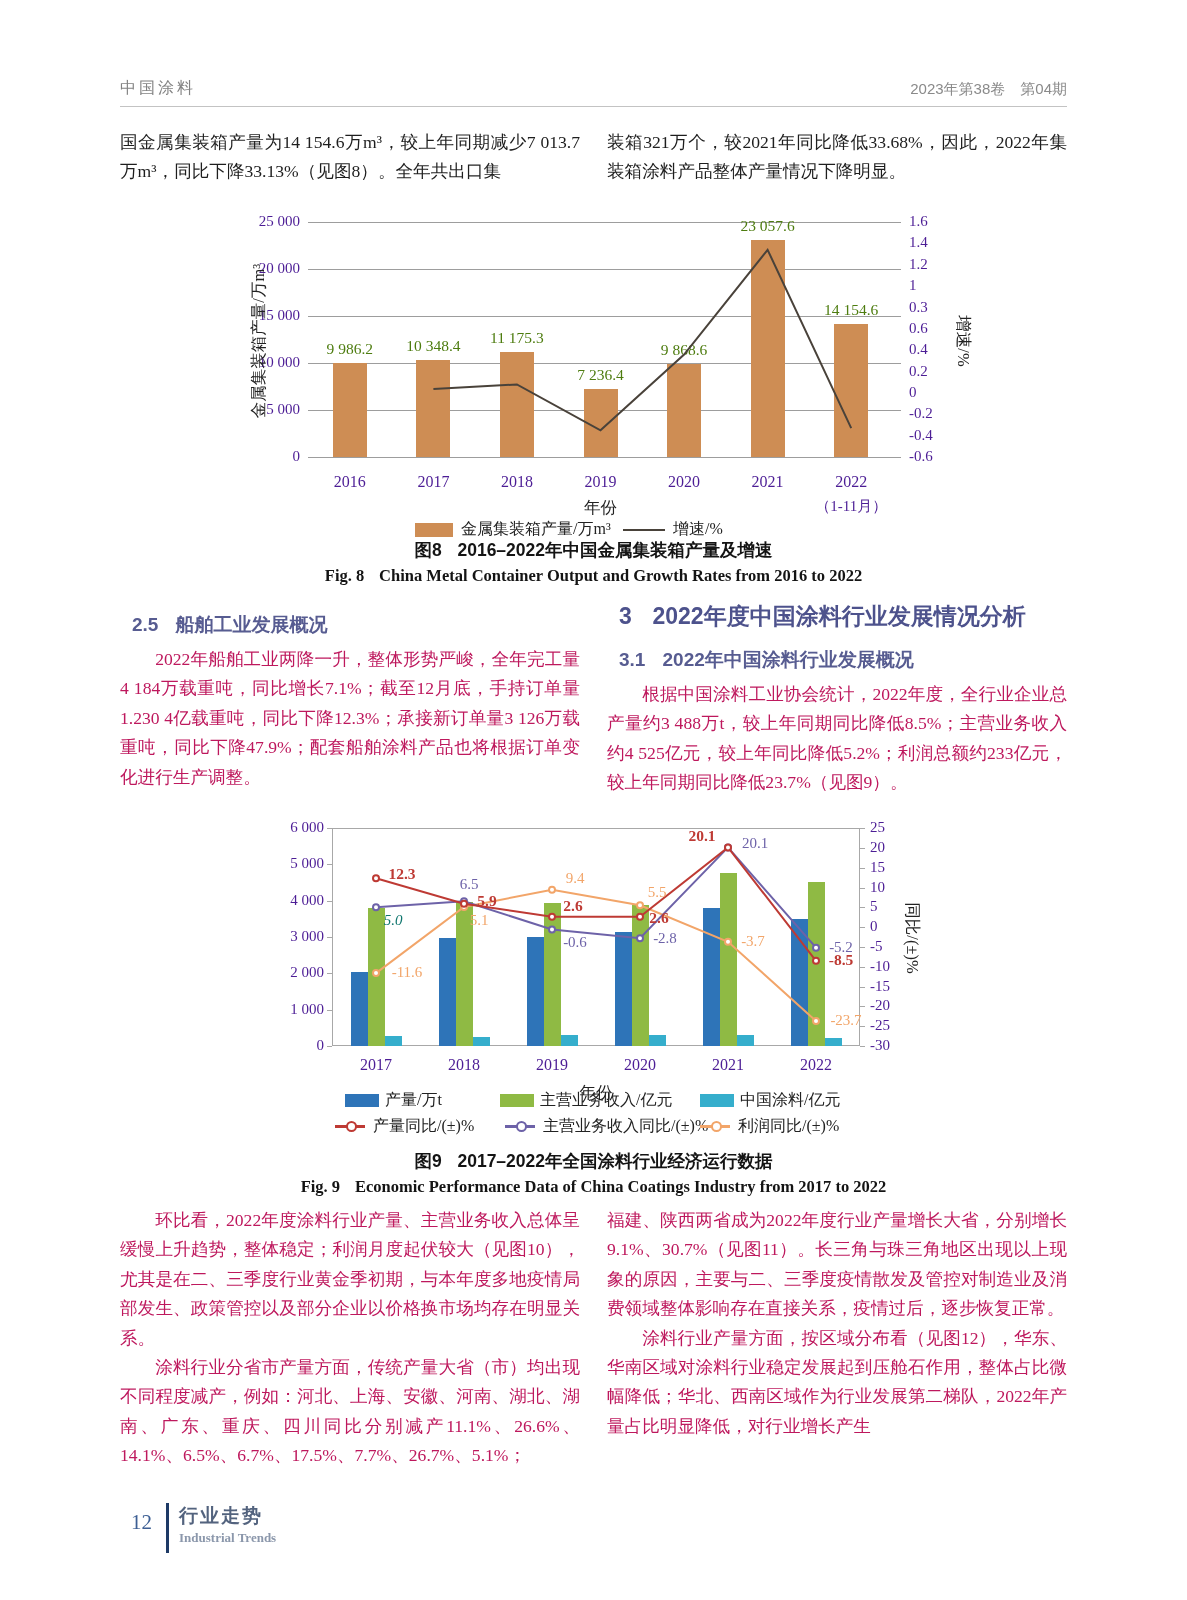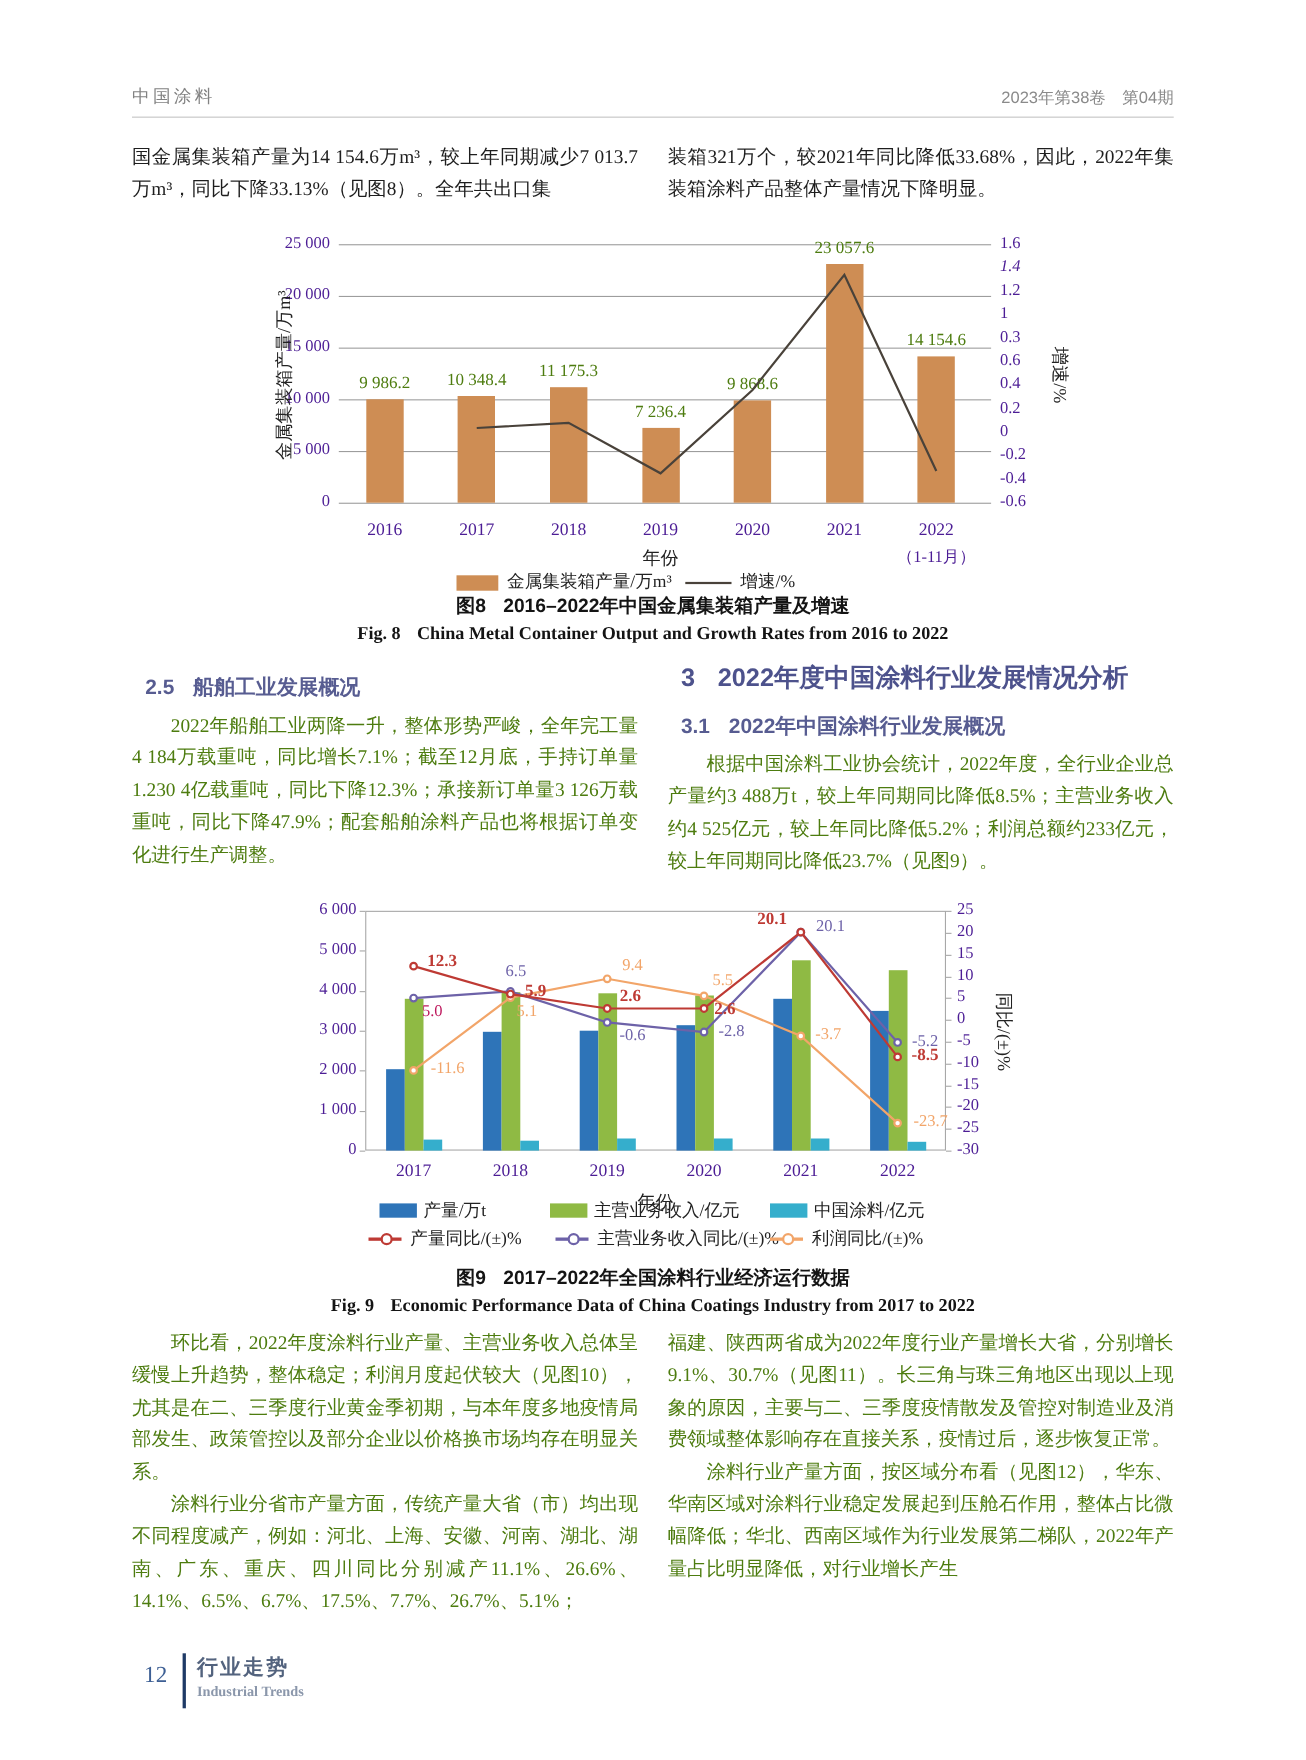--- a/index.html
+++ b/index.html
@@ -5,21 +5,21 @@
   html,body{margin:0;padding:0;background:#ffffff;}
   #page{position:relative;width:1187px;height:1600px;background:#ffffff;overflow:hidden;
         font-family:"Liberation Serif",serif;color:#202020;}
   .abs{position:absolute;}
   
   .hdr-left{position:absolute;left:120px;top:78px;font-size:16px;color:#828282;letter-spacing:3px;font-family:"Liberation Sans",sans-serif;}
   .hdr-right{position:absolute;right:120px;top:80px;font-size:15px;color:#8a8a8a;font-family:"Liberation Sans",sans-serif;}
   .hdr-rule{position:absolute;left:120px;right:120px;top:106px;height:1px;background:#c3c3c3;}
   
   .para{position:absolute;width:460px;font-size:17.6px;line-height:29.4px;text-align:justify;color:#1e1e1e;}
-  .pflow{margin:0;text-indent:2em;font-size:17.6px;line-height:29.4px;text-align:justify;color:#4d7c0f;}
+  .pflow{margin:0;text-indent:2em;font-size:17.6px;line-height:29.4px;text-align:justify;color:#be185d;}
   
   .h-sub{position:absolute;font-family:"Liberation Sans",sans-serif;font-weight:bold;font-size:19px;color:#575c91;}
   .h-big{position:absolute;font-family:"Liberation Sans",sans-serif;font-weight:bold;font-size:23px;color:#4d528c;}
   .h-num{margin-right:0.9em;margin-left:12px;}
   
   .tick{position:absolute;font-size:15px;color:#4c1d95;}
   .val{position:absolute;font-size:15.5px;color:#4d7c0f;}
   .axis{position:absolute;font-size:16.5px;color:#222;}
   .leg{position:absolute;font-size:16px;color:#222;}
   .ptl{position:absolute;font-size:15px;white-space:nowrap;}
@@ -52,21 +52,21 @@
       <div class="abs tick" style="left: 11px; top: 194px; width: 64px; text-align: right;">5 000</div>
       <div class="abs" style="left: 83px; top: 156px; width: 593px; height: 1px; background: rgb(157, 157, 157);"></div>
       <div class="abs tick" style="left: 11px; top: 147px; width: 64px; text-align: right;">10 000</div>
       <div class="abs" style="left: 83px; top: 109px; width: 593px; height: 1px; background: rgb(157, 157, 157);"></div>
       <div class="abs tick" style="left: 11px; top: 100px; width: 64px; text-align: right;">15 000</div>
       <div class="abs" style="left: 83px; top: 62px; width: 593px; height: 1px; background: rgb(157, 157, 157);"></div>
       <div class="abs tick" style="left: 11px; top: 53px; width: 64px; text-align: right;">20 000</div>
       <div class="abs" style="left: 83px; top: 15px; width: 593px; height: 1px; background: rgb(157, 157, 157);"></div>
       <div class="abs tick" style="left: 11px; top: 6px; width: 64px; text-align: right;">25 000</div>
       <div class="abs tick" style="left: 684px; top: 6px; width: 48px;">1.6</div>
-      <div class="abs tick" style="left: 684px; top: 27.4px; width: 48px; font-style: italic;">1.4</div>
+      <div class="abs tick" style="left: 684px; top: 27.4px; width: 48px;">1.4</div>
       <div class="abs tick" style="left: 684px; top: 48.7px; width: 48px;">1.2</div>
       <div class="abs tick" style="left: 684px; top: 70.1px; width: 48px;">1</div>
       <div class="abs tick" style="left: 684px; top: 91.5px; width: 48px;">0.3</div>
       <div class="abs tick" style="left: 684px; top: 112.8px; width: 48px;">0.6</div>
       <div class="abs tick" style="left: 684px; top: 134.2px; width: 48px;">0.4</div>
       <div class="abs tick" style="left: 684px; top: 155.5px; width: 48px;">0.2</div>
       <div class="abs tick" style="left: 684px; top: 176.9px; width: 48px;">0</div>
       <div class="abs tick" style="left: 684px; top: 198.3px; width: 48px;">-0.2</div>
       <div class="abs tick" style="left: 684px; top: 219.6px; width: 48px;">-0.4</div>
       <div class="abs tick" style="left: 684px; top: 241px; width: 48px;">-0.6</div>
@@ -207,21 +207,21 @@
         <circle cx="365.0" cy="104.8" r="3" fill="#fff" stroke="#BE3A34" stroke-width="2"></circle>
         <circle cx="453.0" cy="35.4" r="3" fill="#fff" stroke="#BE3A34" stroke-width="2"></circle>
         <circle cx="541.0" cy="148.8" r="3" fill="#fff" stroke="#BE3A34" stroke-width="2"></circle>
       </svg>
       <div class="abs ptl" style="left: 127px; top: 62.3px; transform: translate(-50%, -50%); color: rgb(190, 58, 52); font-weight: bold; font-size: 15.5px;">12.3</div>
       <div class="abs ptl" style="left: 212px; top: 88.7px; transform: translate(-50%, -50%); color: rgb(190, 58, 52); font-weight: bold; font-size: 15.5px;">5.9</div>
       <div class="abs ptl" style="left: 298px; top: 93.8px; transform: translate(-50%, -50%); color: rgb(190, 58, 52); font-weight: bold; font-size: 15.5px;">2.6</div>
       <div class="abs ptl" style="left: 384px; top: 105.8px; transform: translate(-50%, -50%); color: rgb(190, 58, 52); font-weight: bold; font-size: 15.5px;">2.6</div>
       <div class="abs ptl" style="left: 427px; top: 24.4px; transform: translate(-50%, -50%); color: rgb(190, 58, 52); font-weight: bold; font-size: 15.5px;">20.1</div>
       <div class="abs ptl" style="left: 566px; top: 147.8px; transform: translate(-50%, -50%); color: rgb(190, 58, 52); font-weight: bold; font-size: 15.5px;">-8.5</div>
-      <div class="abs ptl" style="left: 118px; top: 108.3px; transform: translate(-50%, -50%); color: #be185d;">5.0</div>
+      <div class="abs ptl" style="left: 118px; top: 108.3px; transform: translate(-50%, -50%); color: #0f766e; font-style: italic;">5.0</div>
       <div class="abs ptl" style="left: 194px; top: 72.3px; transform: translate(-50%, -50%); color: rgb(109, 98, 168);">6.5</div>
       <div class="abs ptl" style="left: 300px; top: 129.5px; transform: translate(-50%, -50%); color: rgb(109, 98, 168);">-0.6</div>
       <div class="abs ptl" style="left: 390px; top: 126.2px; transform: translate(-50%, -50%); color: rgb(109, 98, 168);">-2.8</div>
       <div class="abs ptl" style="left: 480px; top: 31.4px; transform: translate(-50%, -50%); color: rgb(109, 98, 168);">20.1</div>
       <div class="abs ptl" style="left: 566px; top: 134.7px; transform: translate(-50%, -50%); color: rgb(109, 98, 168);">-5.2</div>
       <div class="abs ptl" style="left: 132px; top: 160.1px; transform: translate(-50%, -50%); color: rgb(242, 165, 105);">-11.6</div>
       <div class="abs ptl" style="left: 204px; top: 107.9px; transform: translate(-50%, -50%); color: rgb(242, 165, 105);">5.1</div>
       <div class="abs ptl" style="left: 300px; top: 65.8px; transform: translate(-50%, -50%); color: rgb(242, 165, 105);">9.4</div>
       <div class="abs ptl" style="left: 382px; top: 80.3px; transform: translate(-50%, -50%); color: rgb(242, 165, 105);">5.5</div>
       <div class="abs ptl" style="left: 478px; top: 128.8px; transform: translate(-50%, -50%); color: rgb(242, 165, 105);">-3.7</div>

